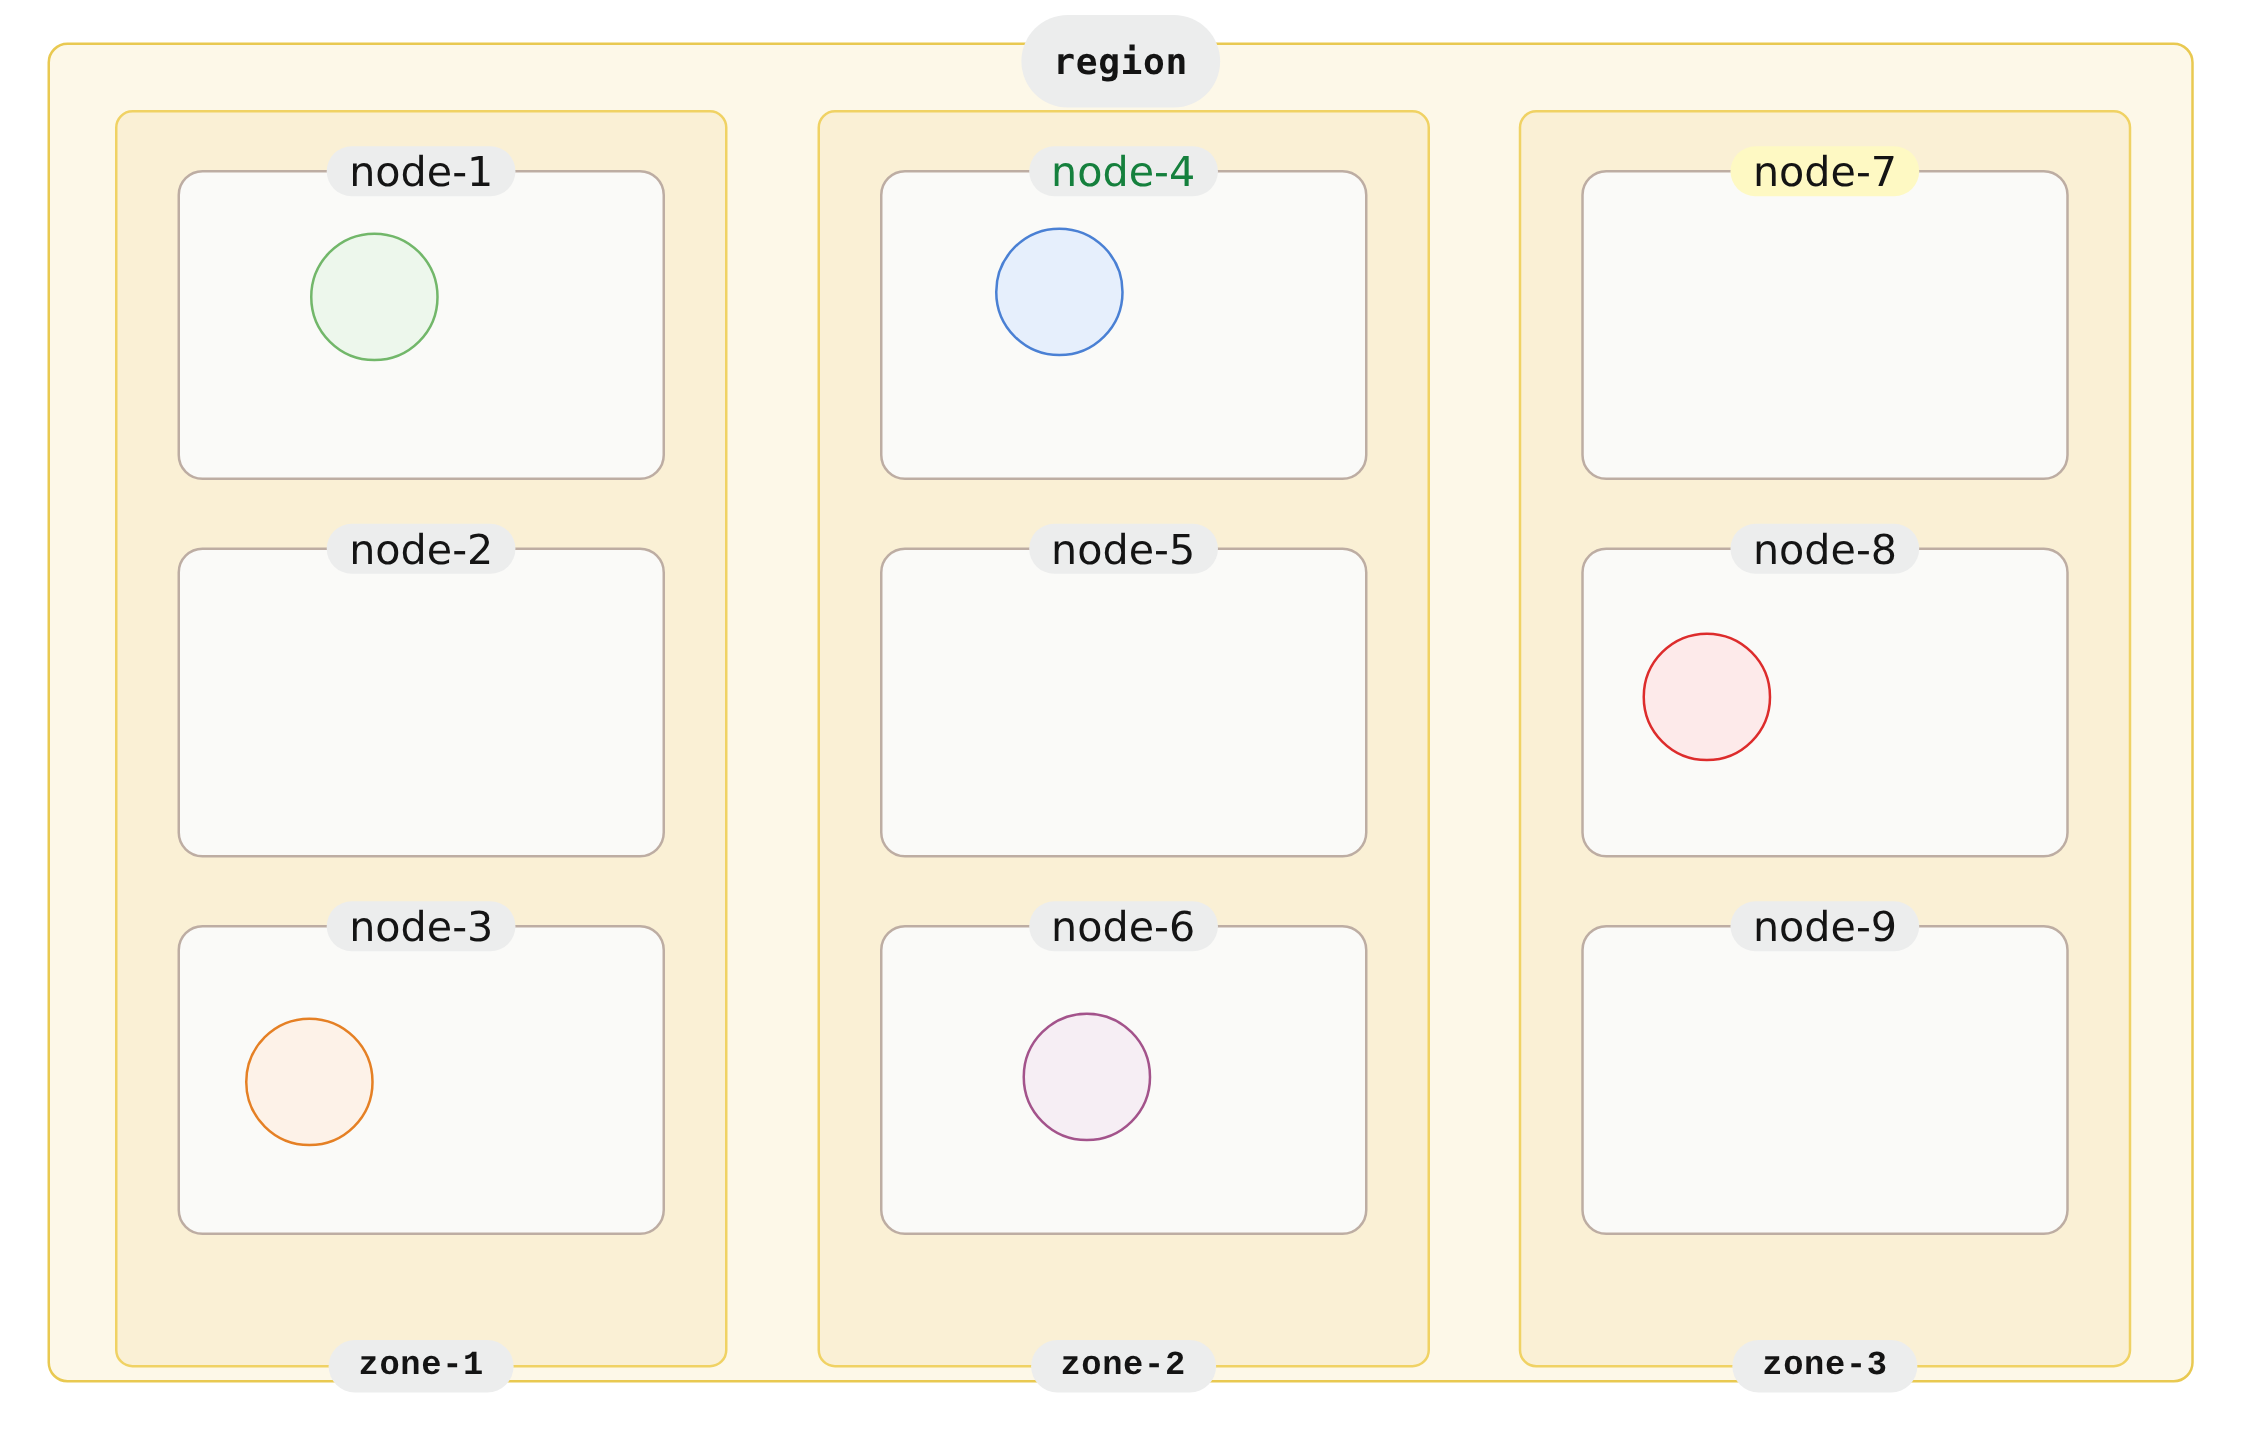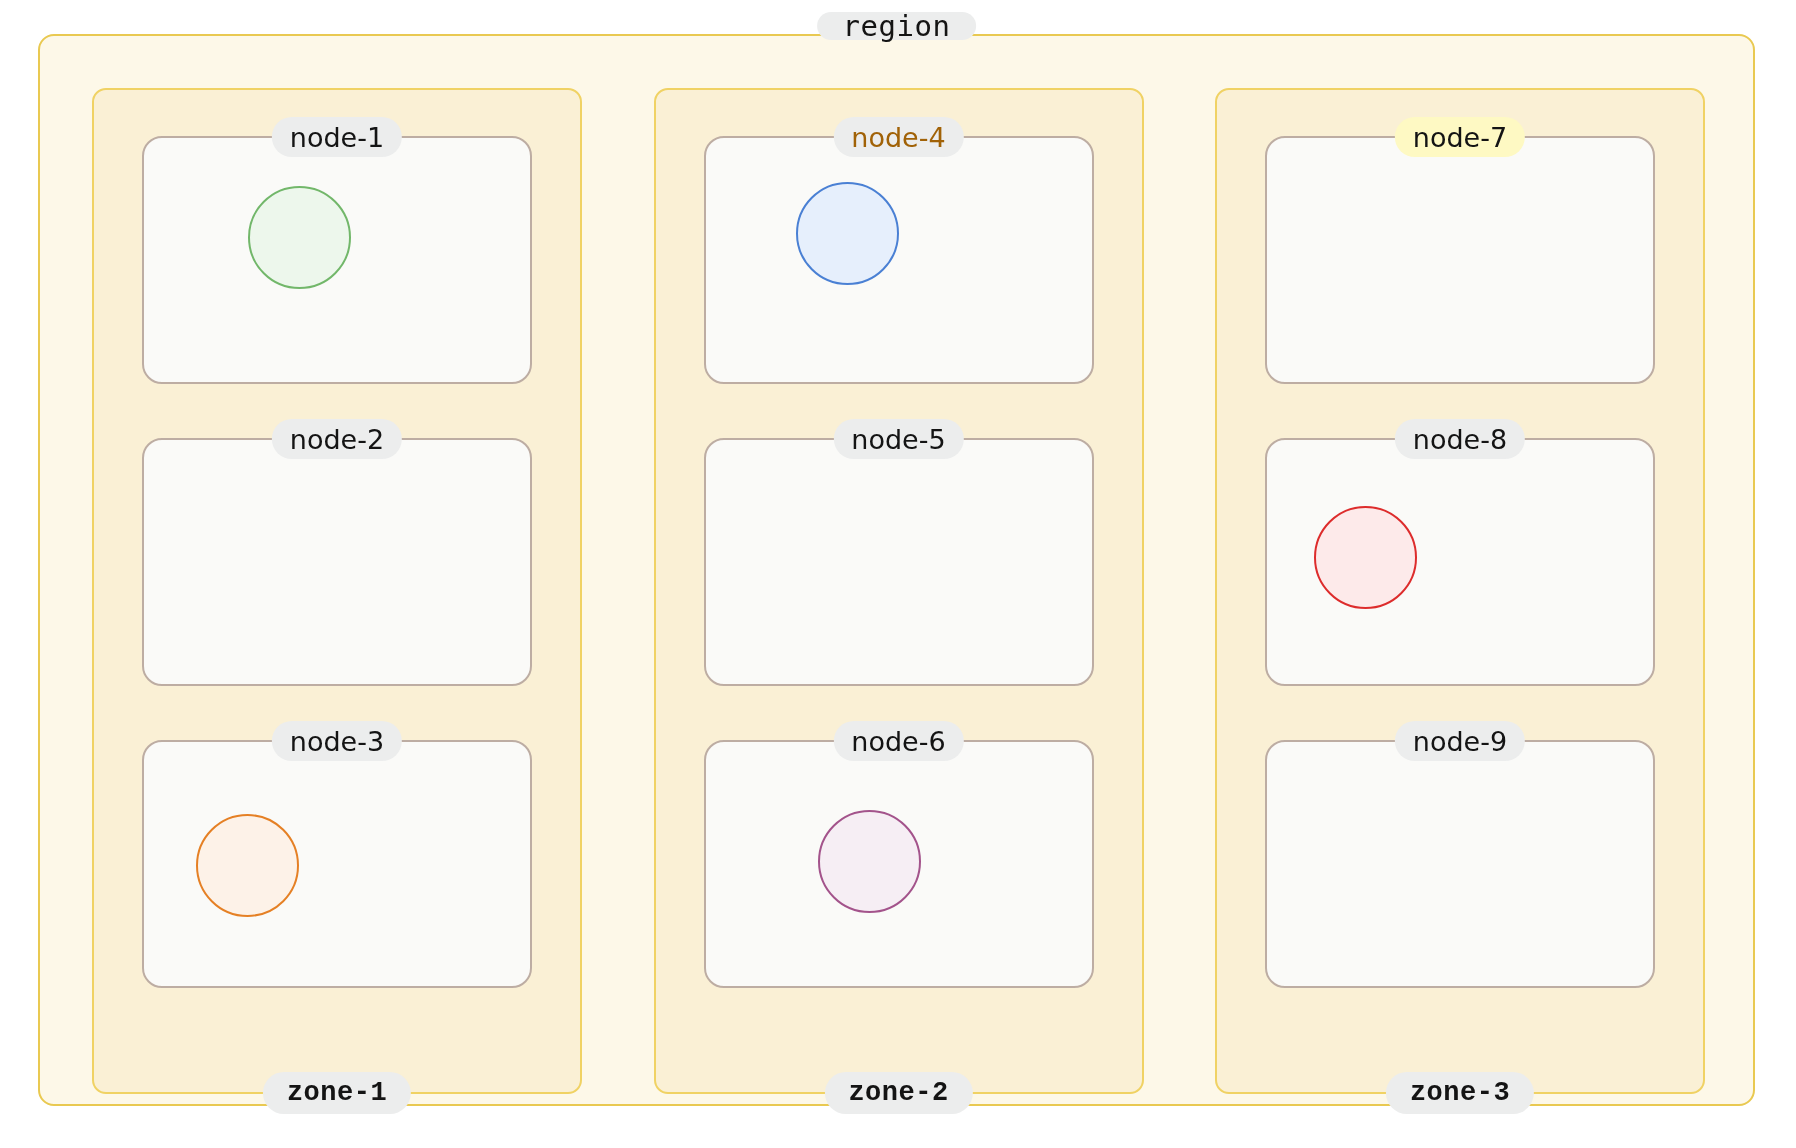--- a/index.html
+++ b/index.html
@@ -36,25 +36,25 @@
     color: #141414;
     white-space: nowrap;
     line-height: 1;
     display: flex;
     align-items: center;
     justify-content: center;
   }
 
   .region-label {
     font-family: "DejaVu Sans Mono", monospace;
-    font-weight: normal;
+    font-weight: bold;
     font-size: 29px;
     letter-spacing: 0.5px;
-    height: 28px;
-    padding: 0 26px;
+    height: 48px;
+    padding: 13px 26px;
     left: 50%;
     transform: translateX(-50%);
     top: -24px;
     z-index: 6;
   }
 
   
   #zones {
     position: absolute;
     left: 52px;
@@ -103,21 +103,21 @@
     border: 2.5px solid #bdada3;
     border-radius: 20px;
     background: #fafaf8;
     margin-bottom: 54px;
   }
   .node.last { margin-bottom: 12px; }
 
   .node-label {
     font-family: "DejaVu Sans", sans-serif;
     font-weight: normal;
-    font-size: 27px;
+    font-size: 33px;
     height: 40px;
     padding: 0 18px;
     left: 50%;
     transform: translateX(-50%);
     top: -21px;
     z-index: 4;
   }
 
   
   .circle {
@@ -147,21 +147,21 @@
       </div>
       <div class="node last" style="border-color: rgb(189, 173, 163); background: rgb(250, 250, 248);">
         <div class="pill node-label" style="background: rgb(236, 237, 237); color: rgb(20, 20, 20);">node-3</div>
         <div class="circle" style="width: 103px; height: 103px; left: 52px; top: 72px; border-color: rgb(229, 128, 37); background: rgb(253, 242, 232);"></div>
       </div>
       <div class="pill zone-label" style="background: rgb(236, 237, 237); color: rgb(20, 20, 20);">zone-1</div>
     </div>
 
     <div class="zone" style="border-color: rgb(240, 210, 100); background: rgb(250, 240, 213);">
       <div class="node" style="border-color: rgb(189, 173, 163); background: rgb(250, 250, 248);">
-        <div class="pill node-label" style="background: rgb(236, 237, 237); color: #a16207;">node-4</div>
+        <div class="pill node-label" style="background: rgb(236, 237, 237); color: #15803d;">node-4</div>
         <div class="circle" style="width: 103px; height: 103px; left: 90px; top: 44px; border-color: rgb(74, 128, 212); background: rgb(230, 239, 252);"></div>
       </div>
       <div class="node" style="border-color: rgb(189, 173, 163); background: rgb(250, 250, 248);">
         <div class="pill node-label" style="background: rgb(236, 237, 237); color: rgb(20, 20, 20);">node-5</div>
 
       </div>
       <div class="node last" style="border-color: rgb(189, 173, 163); background: rgb(250, 250, 248);">
         <div class="pill node-label" style="background: rgb(236, 237, 237); color: rgb(20, 20, 20);">node-6</div>
         <div class="circle" style="width: 103px; height: 103px; left: 112px; top: 68px; border-color: rgb(163, 83, 139); background: rgb(246, 238, 244);"></div>
       </div>

